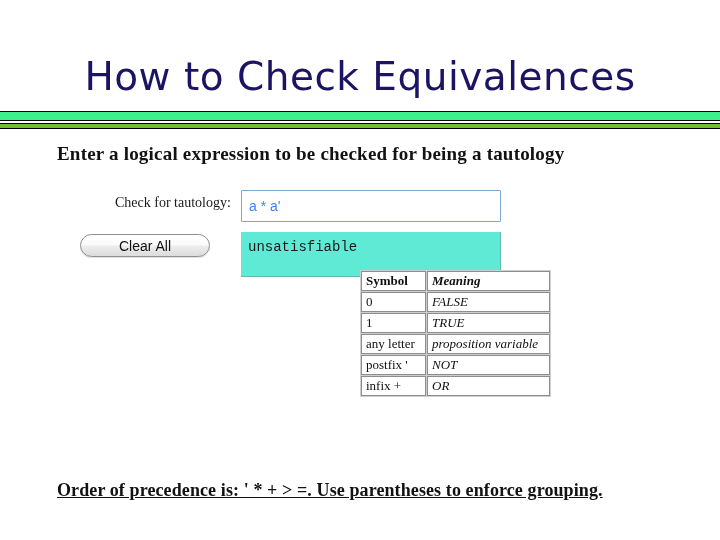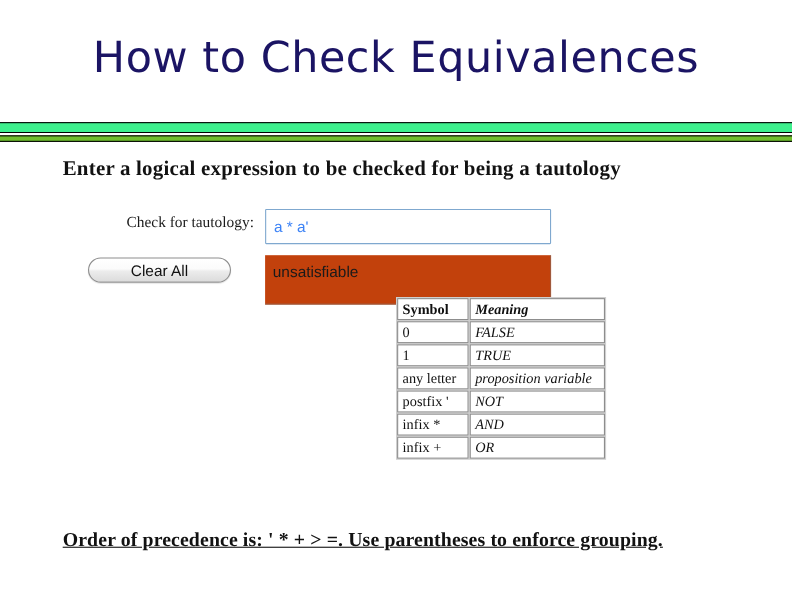--- a/index.html
+++ b/index.html
@@ -12,21 +12,21 @@
     height: 540px;
     position: relative;
     overflow: hidden;
     font-family: "Liberation Sans", sans-serif;
   }
 
   
   #slide-title {
     position: absolute;
     left: 0;
-    top: 30px;
+    top: 54px;
     width: 720px;
     text-align: center;
     font-family: "DejaVu Sans", sans-serif;
     font-size: 39px;
     font-weight: 400;
     color: #1b1464;
     letter-spacing: 0.5px;
     white-space: nowrap;
   }
 
@@ -126,23 +126,23 @@
     cursor: pointer;
     box-shadow: 0 1px 1px rgba(0,0,0,0.12);
   }
   #result-field {
     position: absolute;
     left: 241px;
     top: 232px;
     width: 260px;
     height: 45px;
     box-sizing: border-box;
-    background: #c2410c;
+    background: #5eead4;
     border: none;
-    font-family: Liberation Sans, sans-serif;
+    font-family: Liberation Mono, monospace;
     font-size: 14px;
     color: #1a1a1a;
     padding: 0 7px;
     line-height: 31px;
     box-shadow: inset -1px -1px 0 rgba(120,120,120,0.45);
   }
 
   
   #symbol-table {
     position: absolute;
@@ -210,23 +210,19 @@
     </tr>
     <tr>
       <td class="col-symbol">any letter</td>
       <td class="col-meaning">proposition variable</td>
     </tr>
     <tr>
       <td class="col-symbol">postfix '</td>
       <td class="col-meaning">NOT</td>
     </tr>
     <tr>
-      <td class="col-symbol">infix *</td>
-      <td class="col-meaning">AND</td>
-    </tr>
-    <tr>
       <td class="col-symbol">infix +</td>
       <td class="col-meaning">OR</td>
     </tr>
   </tbody>
 </table>
 
 <div id="footer-note" class="serif-bold">Order of precedence is: ' * + &gt; =. Use parentheses to enforce grouping.</div>
 
 </body></html>

